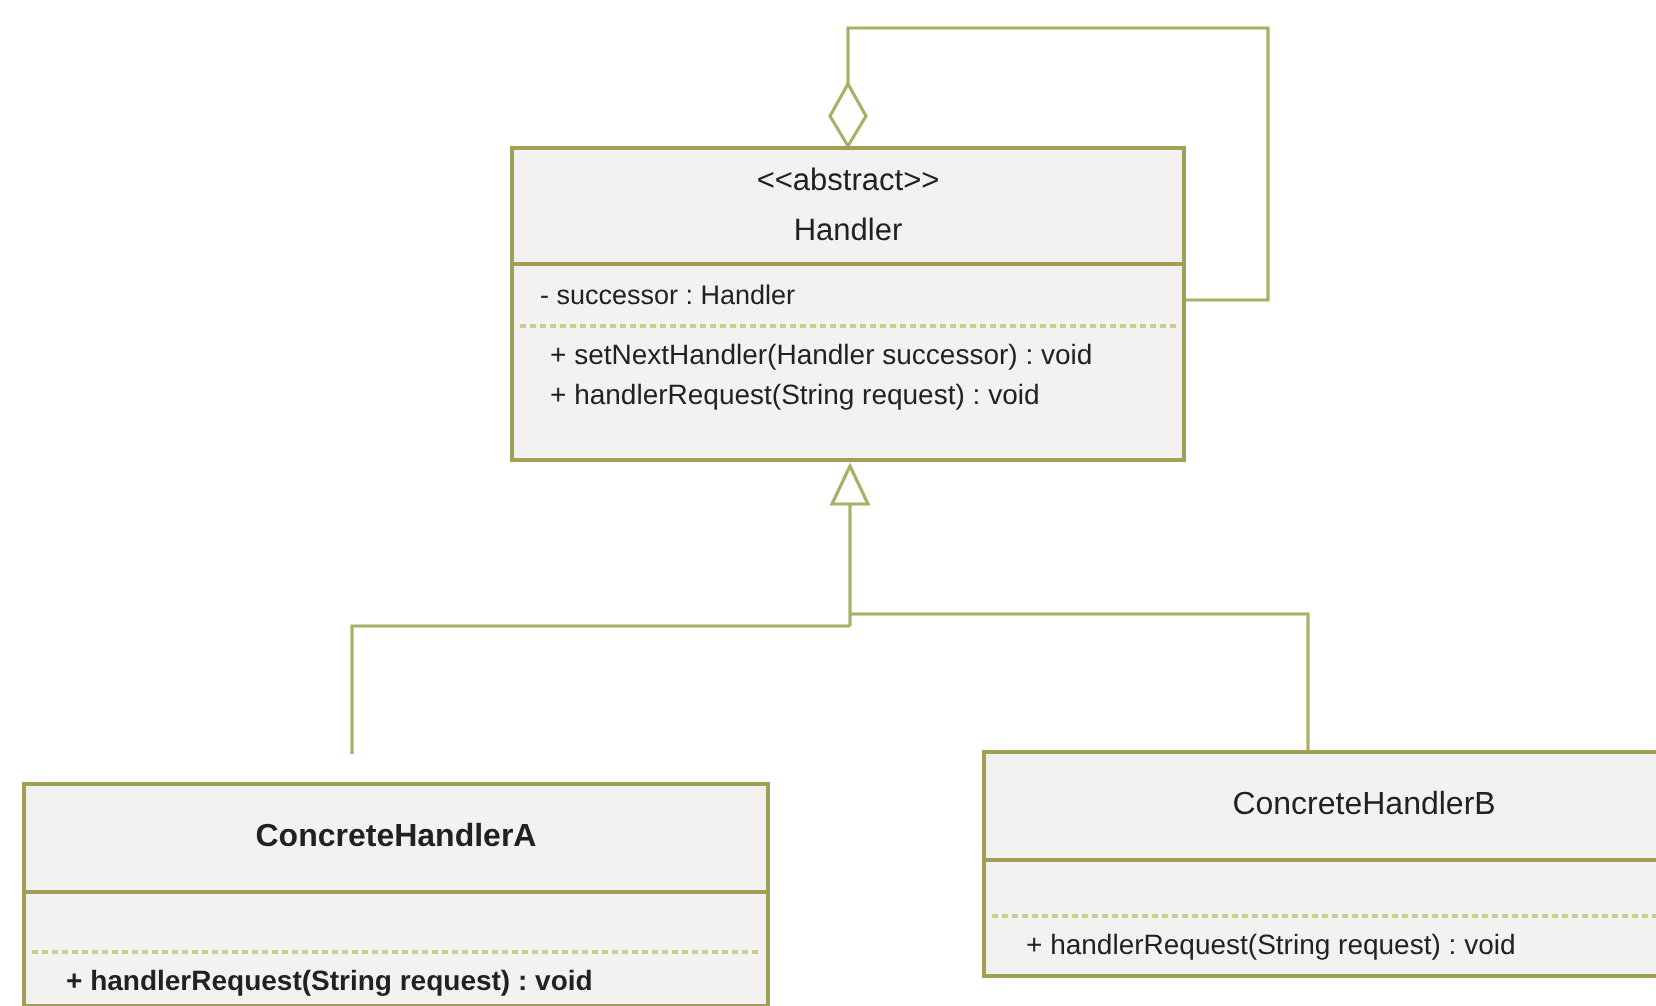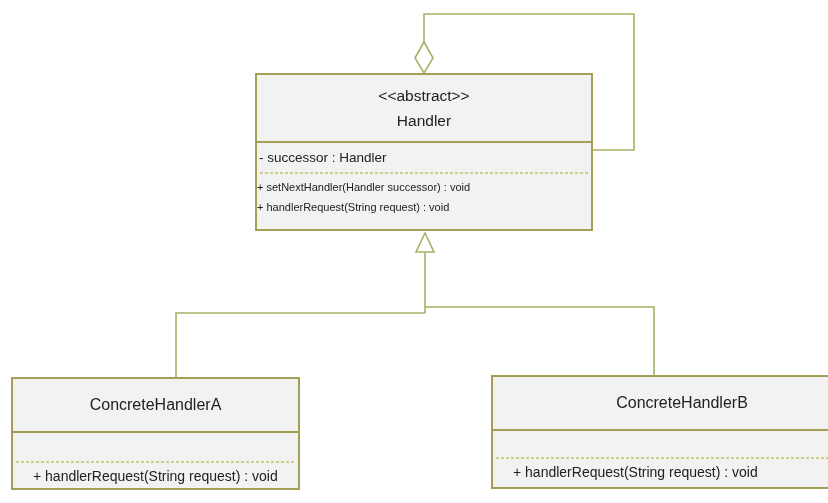--- a/index.html
+++ b/index.html
@@ -62,27 +62,27 @@
       transparent 3px 5px);
   }
   .text-row {
     display: flex;
     align-items: center;
     white-space: nowrap;
   }
 
   
   .box-handler { left: 255px; top: 73px; width: 338px; height: 158px; }
-  .box-handler .uml-title { height: 66px; font-size: 15.5px; line-height: 25px; }
-  .box-handler .attr-row { height: 29px; padding-left: 2px; font-size: 13.5px; }
+  .box-handler .uml-title { height: 56px; font-size: 15.5px; line-height: 25px; }
+  .box-handler .attr-row { height: 29px; padding-left: 13px; font-size: 13.5px; }
   .box-handler .methods { padding-top: 3px; }
-  .box-handler .method-row { height: 20px; font-size: 11px; }
+  .box-handler .method-row { height: 20px; padding-left: 18px; font-size: 14px; }
 
   
-  .box-concrete-a { left: 11px;  top: 377px; width: 289px; height: 113px; }
+  .box-concrete-a { left: 11px;  top: 391px; width: 374px; height: 113px; font-weight: bold; }
   .box-concrete-b { left: 491px; top: 375px; width: 382px; height: 114px; }
   .box-concrete-a .uml-title,
   .box-concrete-b .uml-title { height: 52px; font-size: 16px; }
   .box-concrete-a .attr-spacer { height: 28px; }
   .box-concrete-b .attr-spacer { height: 26px; }
   .box-concrete-a .method-row,
   .box-concrete-b .method-row { height: 26px; padding-left: 20px; font-size: 14px; }
 </style>
 </head>
 <body>

